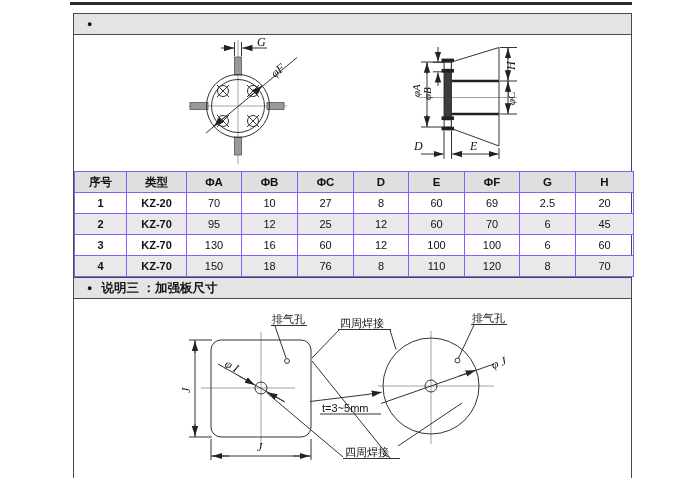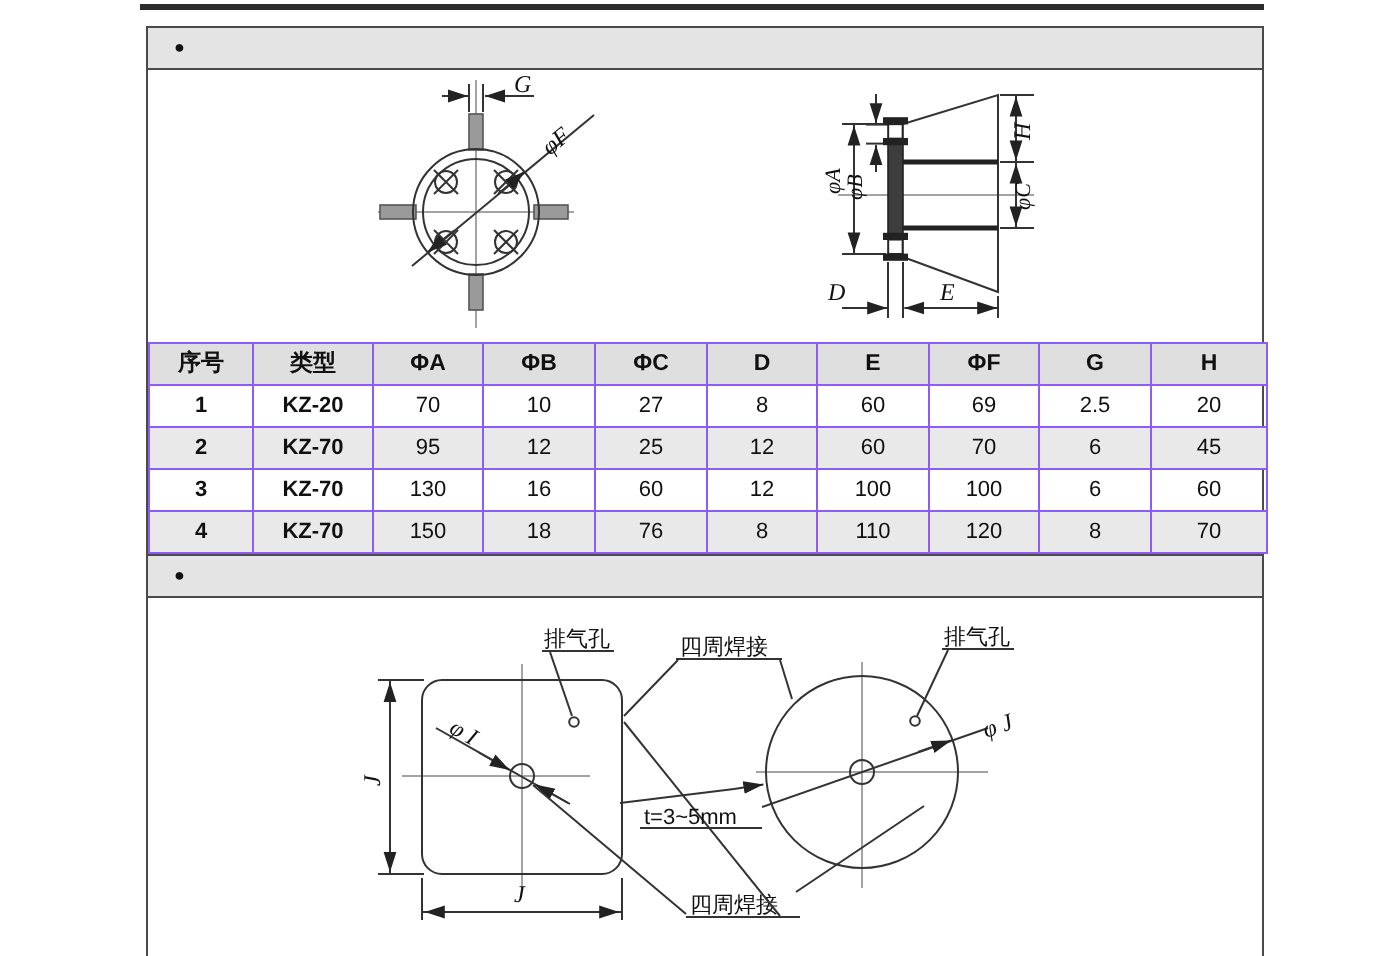--- a/index.html
+++ b/index.html
@@ -217,20 +217,21 @@
           <td>110</td>
           <td>120</td>
           <td>8</td>
           <td>70</td>
         </tr>
       </tbody>
     </table>
 
     <div class="secbar">
       <span class="blt">●</span>
+      <span>说明三 ：加强板尺寸</span>
     </div>
 
     <div class="draw2">
       <svg width="557" height="178" viewBox="73 299 557 178">
         <defs>
           <marker id="ar2" markerUnits="userSpaceOnUse" markerWidth="11" markerHeight="8" refX="10" refY="4" orient="auto">
             <path d="M0,0.8 L10,4 L0,7.2 Z" fill="#222"></path>
           </marker>
         </defs>
 

